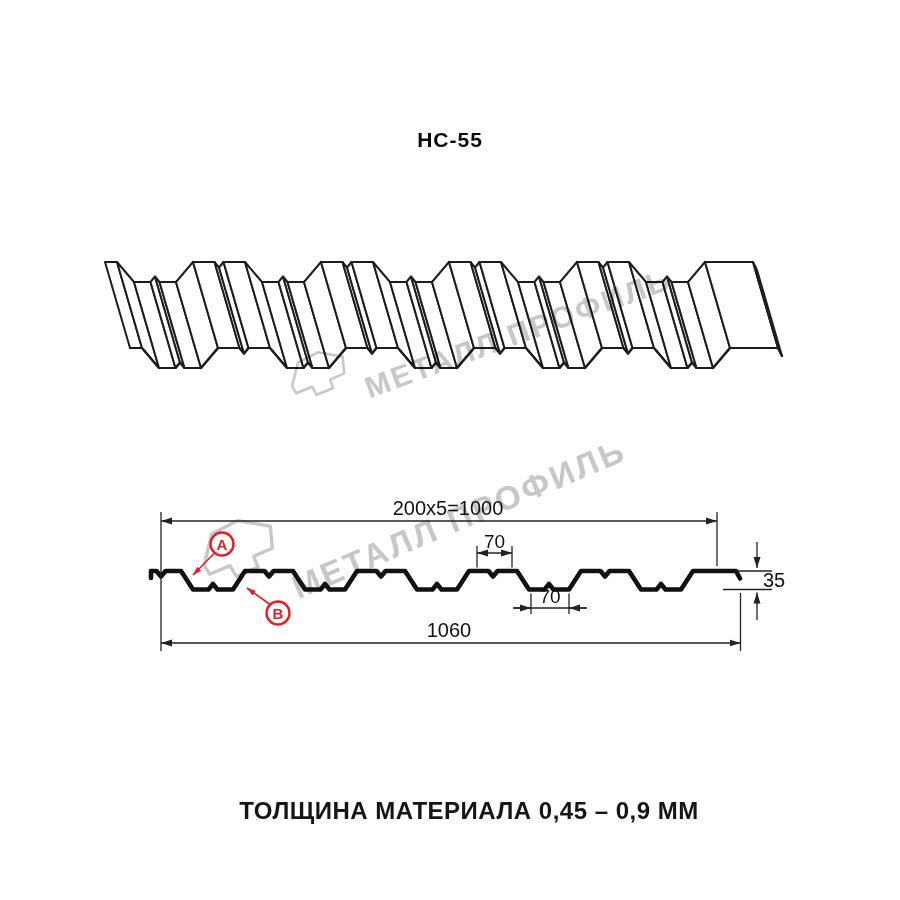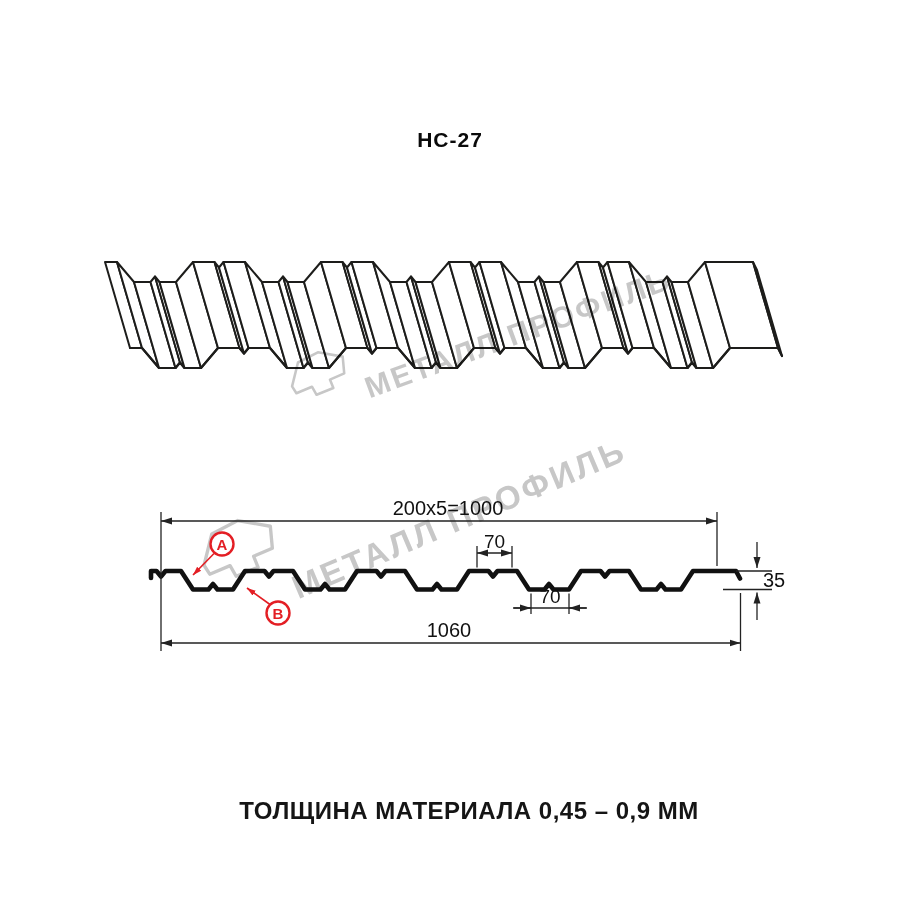--- a/index.html
+++ b/index.html
@@ -36,21 +36,21 @@
   .wm-logo{position:absolute;pointer-events:none;}
   .wm1-logo{left:286px;top:350px;z-index:3;mix-blend-mode:multiply;transform:rotate(-14deg);}
   .wm2-logo{left:194px;top:518px;z-index:1;transform:rotate(-14deg);}
   .drawing{position:absolute;left:0;top:0;z-index:2;}
 </style>
 </head>
 <body>
 
 <div class="stage">
 
-  <div class="page-subtitle">НС-27</div>
+  <div class="page-subtitle">НС-55</div>
 
   <svg class="wm-logo wm1-logo" width="64" height="48" viewBox="0 0 100 74">
     <path d="M6,46 L24,12 L58,4 L94,20 L90,46 L66,50 L68,64 L40,68 L36,54 L10,58 Z" fill="none" stroke="var(--c-wm)" stroke-width="4" stroke-linejoin="round"></path>
   </svg>
   <svg class="wm-logo wm2-logo" width="88" height="62" viewBox="0 0 100 74">
     <path d="M6,46 L24,12 L58,4 L94,20 L90,46 L66,50 L68,64 L40,68 L36,54 L10,58 Z" fill="none" stroke="var(--c-wm)" stroke-width="4" stroke-linejoin="round"></path>
   </svg>
 
   <div class="wm-text wm1-text">МЕТАЛЛ ПРОФИЛЬ</div>
   <div class="wm-text wm2-text">МЕТАЛЛ ПРОФИЛЬ</div>

